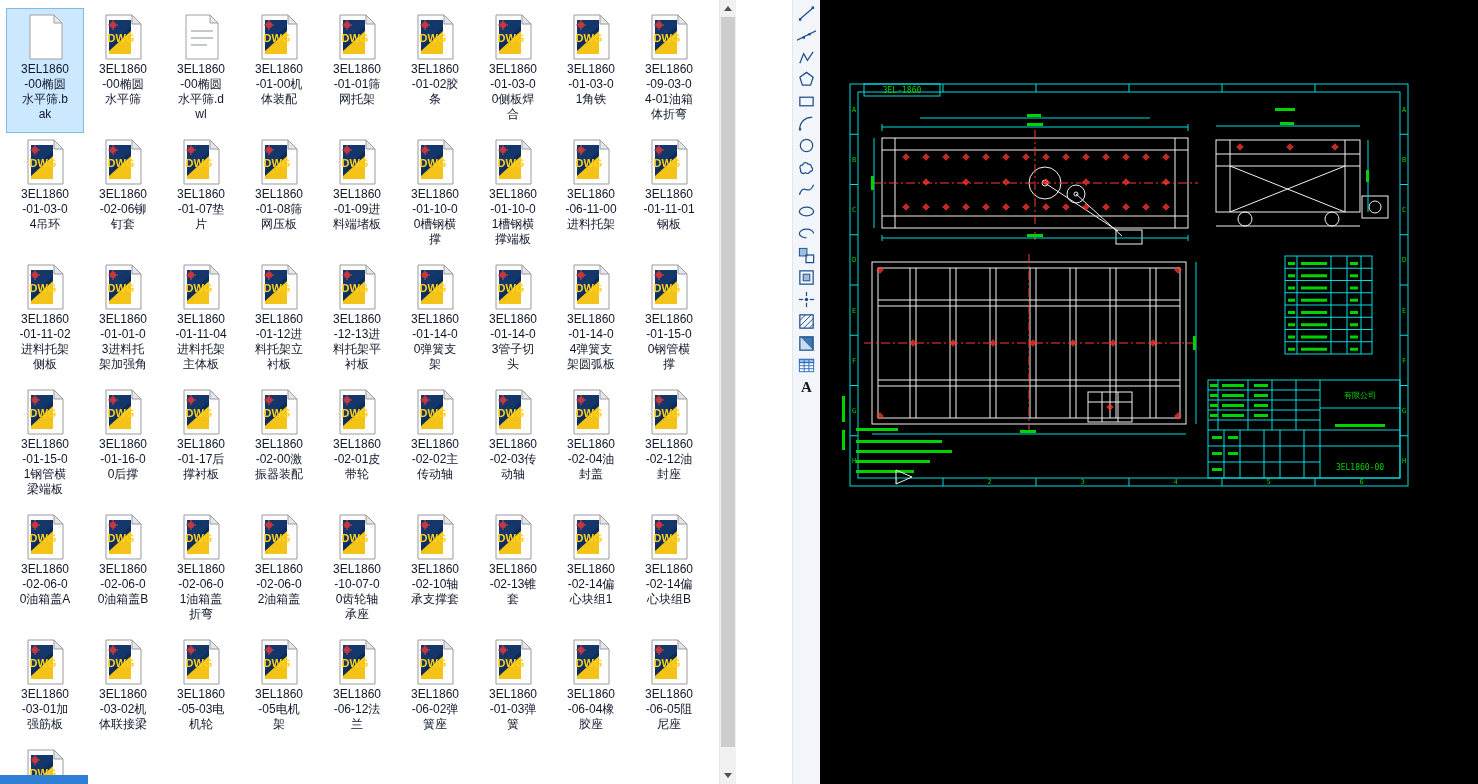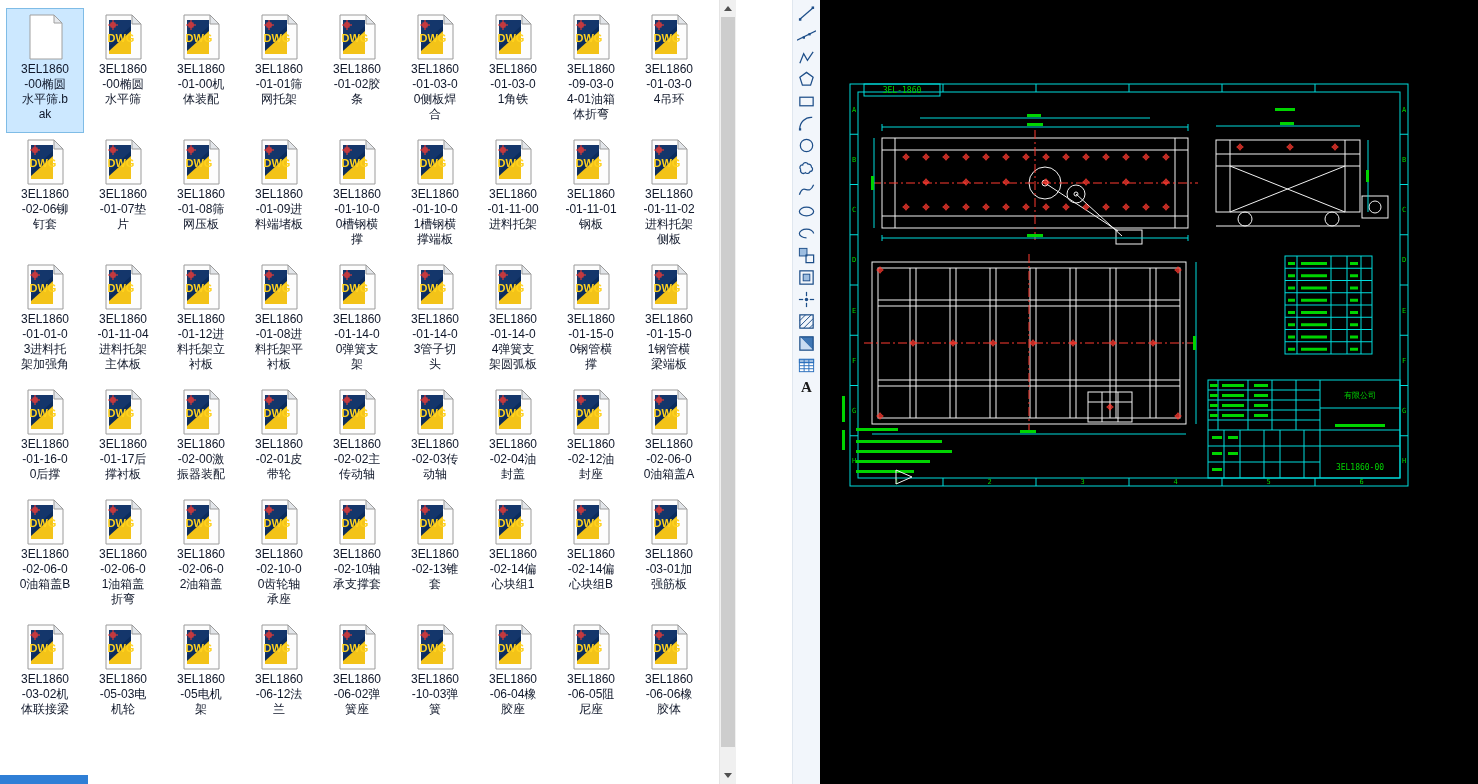--- a/index.html
+++ b/index.html
@@ -62,20 +62,34 @@
                 <rect x="12" y="10" width="4" height="4"></rect>
               </g>
  <text x="22" y="29" font-size="11" font-weight="bold" fill="#ffd21e" text-anchor="middle" font-family="Liberation Sans, sans-serif">DWG</text>
 </svg>
           </div>
           <div class="file-label">3EL1860-00椭圆水平筛</div>
         </div>
         <div class="file-item">
           <div class="file-icon">
             <svg viewBox="0 0 48 48">
+ <path d="M9 2 h24 l8 8 v36 H9 Z" fill="#ffffff" stroke="#a0a0a0"></path>
+ <path d="M33 2 l8 8 h-8 Z" fill="#e8eaed" stroke="#a0a0a0"></path>
+ <g stroke="#c4c8cc" stroke-width="2">
+                <line x1="14" y1="18" x2="36" y2="18"></line>
+                <line x1="14" y1="25" x2="36" y2="25"></line>
+                <line x1="14" y1="32" x2="30" y2="32"></line>
+              </g>
+</svg>
+          </div>
+          <div class="file-label">3EL1860-00椭圆水平筛.dwl</div>
+        </div>
+        <div class="file-item">
+          <div class="file-icon">
+            <svg viewBox="0 0 48 48">
  <path d="M7 2 h26 l9 9 v35 H7 Z" fill="#fdfdfd" stroke="#9b9b9b"></path>
  <path d="M33 2 l9 9 h-9 Z" fill="#e3e6ea" stroke="#9b9b9b"></path>
  <path d="M10 7 h22 v9 L10 37 Z" fill="#14366b"></path>
  <path d="M32 16 v25 H10 v-4 Z" fill="#f3c318"></path>
  <path d="M10 33 L32 13 v5 L10 38 Z" fill="#0c2c5c"></path>
  <g stroke="#ff3b30" stroke-width="1" fill="none">
                 <line x1="9" y1="12" x2="19" y2="12"></line>
                 <line x1="14" y1="7" x2="14" y2="17"></line>
                 <rect x="12" y="10" width="4" height="4"></rect>
               </g>
@@ -309,21 +323,21 @@
  <path d="M32 16 v25 H10 v-4 Z" fill="#f3c318"></path>
  <path d="M10 33 L32 13 v5 L10 38 Z" fill="#0c2c5c"></path>
  <g stroke="#ff3b30" stroke-width="1" fill="none">
                 <line x1="9" y1="12" x2="19" y2="12"></line>
                 <line x1="14" y1="7" x2="14" y2="17"></line>
                 <rect x="12" y="10" width="4" height="4"></rect>
               </g>
  <text x="22" y="29" font-size="11" font-weight="bold" fill="#ffd21e" text-anchor="middle" font-family="Liberation Sans, sans-serif">DWG</text>
 </svg>
           </div>
-          <div class="file-label">3EL1860-01-11-00进料托架</div>
+          <div class="file-label">3EL1860-06-11-00进料托架</div>
         </div>
         <div class="file-item">
           <div class="file-icon">
             <svg viewBox="0 0 48 48">
  <path d="M7 2 h26 l9 9 v35 H7 Z" fill="#fdfdfd" stroke="#9b9b9b"></path>
  <path d="M33 2 l9 9 h-9 Z" fill="#e3e6ea" stroke="#9b9b9b"></path>
  <path d="M10 7 h22 v9 L10 37 Z" fill="#14366b"></path>
  <path d="M32 16 v25 H10 v-4 Z" fill="#f3c318"></path>
  <path d="M10 33 L32 13 v5 L10 38 Z" fill="#0c2c5c"></path>
  <g stroke="#ff3b30" stroke-width="1" fill="none">
@@ -417,21 +431,21 @@
  <path d="M32 16 v25 H10 v-4 Z" fill="#f3c318"></path>
  <path d="M10 33 L32 13 v5 L10 38 Z" fill="#0c2c5c"></path>
  <g stroke="#ff3b30" stroke-width="1" fill="none">
                 <line x1="9" y1="12" x2="19" y2="12"></line>
                 <line x1="14" y1="7" x2="14" y2="17"></line>
                 <rect x="12" y="10" width="4" height="4"></rect>
               </g>
  <text x="22" y="29" font-size="11" font-weight="bold" fill="#ffd21e" text-anchor="middle" font-family="Liberation Sans, sans-serif">DWG</text>
 </svg>
           </div>
-          <div class="file-label">3EL1860-01-08进料托架平衬板</div>
+          <div class="file-label">3EL1860-12-13进料托架平衬板</div>
         </div>
         <div class="file-item">
           <div class="file-icon">
             <svg viewBox="0 0 48 48">
  <path d="M7 2 h26 l9 9 v35 H7 Z" fill="#fdfdfd" stroke="#9b9b9b"></path>
  <path d="M33 2 l9 9 h-9 Z" fill="#e3e6ea" stroke="#9b9b9b"></path>
  <path d="M10 7 h22 v9 L10 37 Z" fill="#14366b"></path>
  <path d="M32 16 v25 H10 v-4 Z" fill="#f3c318"></path>
  <path d="M10 33 L32 13 v5 L10 38 Z" fill="#0c2c5c"></path>
  <g stroke="#ff3b30" stroke-width="1" fill="none">
@@ -741,21 +755,21 @@
  <path d="M32 16 v25 H10 v-4 Z" fill="#f3c318"></path>
  <path d="M10 33 L32 13 v5 L10 38 Z" fill="#0c2c5c"></path>
  <g stroke="#ff3b30" stroke-width="1" fill="none">
                 <line x1="9" y1="12" x2="19" y2="12"></line>
                 <line x1="14" y1="7" x2="14" y2="17"></line>
                 <rect x="12" y="10" width="4" height="4"></rect>
               </g>
  <text x="22" y="29" font-size="11" font-weight="bold" fill="#ffd21e" text-anchor="middle" font-family="Liberation Sans, sans-serif">DWG</text>
 </svg>
           </div>
-          <div class="file-label">3EL1860-02-10-00齿轮轴承座</div>
+          <div class="file-label">3EL1860-10-07-00齿轮轴承座</div>
         </div>
         <div class="file-item">
           <div class="file-icon">
             <svg viewBox="0 0 48 48">
  <path d="M7 2 h26 l9 9 v35 H7 Z" fill="#fdfdfd" stroke="#9b9b9b"></path>
  <path d="M33 2 l9 9 h-9 Z" fill="#e3e6ea" stroke="#9b9b9b"></path>
  <path d="M10 7 h22 v9 L10 37 Z" fill="#14366b"></path>
  <path d="M32 16 v25 H10 v-4 Z" fill="#f3c318"></path>
  <path d="M10 33 L32 13 v5 L10 38 Z" fill="#0c2c5c"></path>
  <g stroke="#ff3b30" stroke-width="1" fill="none">
@@ -939,21 +953,21 @@
  <path d="M32 16 v25 H10 v-4 Z" fill="#f3c318"></path>
  <path d="M10 33 L32 13 v5 L10 38 Z" fill="#0c2c5c"></path>
  <g stroke="#ff3b30" stroke-width="1" fill="none">
                 <line x1="9" y1="12" x2="19" y2="12"></line>
                 <line x1="14" y1="7" x2="14" y2="17"></line>
                 <rect x="12" y="10" width="4" height="4"></rect>
               </g>
  <text x="22" y="29" font-size="11" font-weight="bold" fill="#ffd21e" text-anchor="middle" font-family="Liberation Sans, sans-serif">DWG</text>
 </svg>
           </div>
-          <div class="file-label">3EL1860-10-03弹簧</div>
+          <div class="file-label">3EL1860-01-03弹簧</div>
         </div>
         <div class="file-item">
           <div class="file-icon">
             <svg viewBox="0 0 48 48">
  <path d="M7 2 h26 l9 9 v35 H7 Z" fill="#fdfdfd" stroke="#9b9b9b"></path>
  <path d="M33 2 l9 9 h-9 Z" fill="#e3e6ea" stroke="#9b9b9b"></path>
  <path d="M10 7 h22 v9 L10 37 Z" fill="#14366b"></path>
  <path d="M32 16 v25 H10 v-4 Z" fill="#f3c318"></path>
  <path d="M10 33 L32 13 v5 L10 38 Z" fill="#0c2c5c"></path>
  <g stroke="#ff3b30" stroke-width="1" fill="none">

